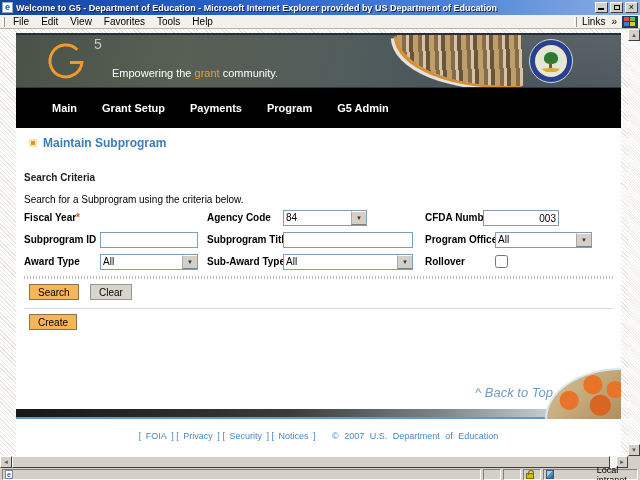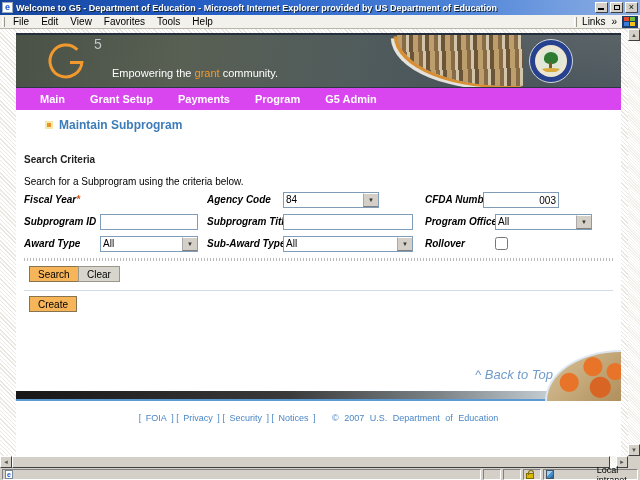--- a/index.html
+++ b/index.html
@@ -57,52 +57,52 @@
   .seal { position:absolute; right:48px; top:4px; width:44px; height:44px; border-radius:50%;
     background:#27418f; border:1px solid #cfd6df; display:flex; align-items:center; justify-content:center; }
   .seal .ring { width:32px; height:32px; border-radius:50%; background:#ece5d2;
     display:flex; align-items:center; justify-content:center; }
   .seal .core { width:24px; height:24px; border-radius:50%; background:#dfe7d8; position:relative; overflow:hidden; }
   .seal .tree { position:absolute; left:5px; top:3px; width:14px; height:12px; border-radius:50% 50% 40% 40%; background:#2e7a31; }
   .seal .trunk { position:absolute; left:10px; top:13px; width:3px; height:6px; background:#7a5a28; }
   .seal .ground { position:absolute; left:2px; bottom:1px; width:20px; height:4px; border-radius:50%; background:#d9a93c; }
 
   
-  .nav { height:22px; background:#d946ef; display:flex; align-items:center; gap:25px; padding-left:24px; }
+  .nav { height:40px; background:#000000; display:flex; align-items:center; gap:25px; padding-left:36px; }
   .nav .navitem { color:#fff; font-weight:bold; font-size:11px; white-space:nowrap; }
 
   
   .pagebody { position:relative; height:346px; background:#fff; font-size:10px; }
-  .heading { position:absolute; left:20px; top:8px; display:flex; align-items:center;padding-left:9px; }
+  .heading { position:absolute; left:4px; top:8px; display:flex; align-items:center;padding-left:9px; }
   .bullet { width:8px; height:8px; background:#e8912d; border:2px solid #f6e9a8; margin-right:6px; }
   .heading .htext { color:#3c7cb8; font-size:12px; font-weight:bold; }
   .sectiontitle { position:absolute; left:8px; top:44px; font-weight:bold; color:#222; }
   .instructions { position:absolute; left:8px; top:66px; color:#000; }
 
   .frow { position:absolute; left:0; width:100%; height:18px; }
-  .frow .lbl { position:absolute; font-weight:bold; color:#000; line-height:16px; white-space:nowrap;font-style:italic; }
+  .frow .lbl { position:absolute; font-weight:bold; color:#000; line-height:16px; white-space:nowrap; }
   .req { color:#d5521c; }
   .tin { position:absolute; height:16px; border:1px solid #7f9db9; background:#fff;
     font-family:"Liberation Sans",sans-serif; font-size:10px; padding:1px 2px; }
   .sel { position:absolute; height:16px; border:1px solid #7f9db9; background:#fff; display:flex; }
   .sel .seltext { flex:1; line-height:14px; padding-left:2px; overflow:hidden; white-space:nowrap; }
   .sel .selbtn { width:15px; background:#d4d0c8; border-left:1px solid #aaa;
     border-top:1px solid #fff; border-bottom:1px solid #808080;
     font-size:6px; line-height:13px; text-align:center; color:#333; }
   .cbx { position:absolute; width:13px; height:13px; }
 
   .l1 { left:8px; }  .f1 { left:84px; width:98px; }
   .l2 { left:191px; } .f2 { left:267px; }
   .l3 { left:409px; } 
 
   .dotted { position:absolute; left:8px; right:8px; top:148px; height:3px;
     background-image:repeating-linear-gradient(90deg,#b9b9b9 0 1px,transparent 1px 3px); }
   .btn { font-family:"Liberation Sans",sans-serif; font-size:10px; padding:1px 8px; height:16px;
     border:1px solid #8a7450; background:#f7b55a; color:#000; position:absolute; }
-  .btn.gray { background:#d8d5cd; border-color:#9a968a; }
+  .btn.gray { background:#d8d5cd; border-color:#9a968a;margin-left:12px; }
   .divider2 { position:absolute; left:8px; right:8px; top:180px; border-top:1px solid #cfdce8; }
 
   .backtop { position:absolute; right:68px; top:257px; color:#6f9cc9; font-size:13px;font-style:italic; }
 
   .corner { position:absolute; right:0; top:240px; width:76px; height:51px; z-index:2;
     border-top-left-radius:100% 100%; overflow:hidden;
     border-left:2px solid #dce6f2; border-top:2px solid #dce6f2;
     background:
       radial-gradient(circle at 62% 30%, #e8742a 0 9px, transparent 10px),
       radial-gradient(circle at 30% 62%, #e8742a 0 9px, transparent 10px),
@@ -218,21 +218,21 @@
       <div class="heading">
         <span class="bullet"></span>
         <span class="htext">Maintain Subprogram</span>
       </div>
       <div class="sectiontitle">Search Criteria</div>
       <div class="instructions">Search for a Subprogram using the criteria below.</div>
 
       <div class="frow" style="top:82px;">
         <span class="lbl l1"><span>Fiscal Year</span><span class="req">*</span></span>
         <span class="lbl l2">Agency Code</span>
-        <span class="sel f2" style="width:96px;">
+        <span class="sel f2" style="width:84px;">
           <span class="seltext">84</span>
             <span class="selbtn">▼</span>
         </span>
         <span class="lbl l3">CFDA Number</span>
         <input class="tin" style="left: 467px; width: 76px; text-align: right;" value="003">
       </div>
 
       <div class="frow" style="top:104px;">
         <span class="lbl l1">Subprogram ID</span>
         <input class="tin f1" value="" style="">

